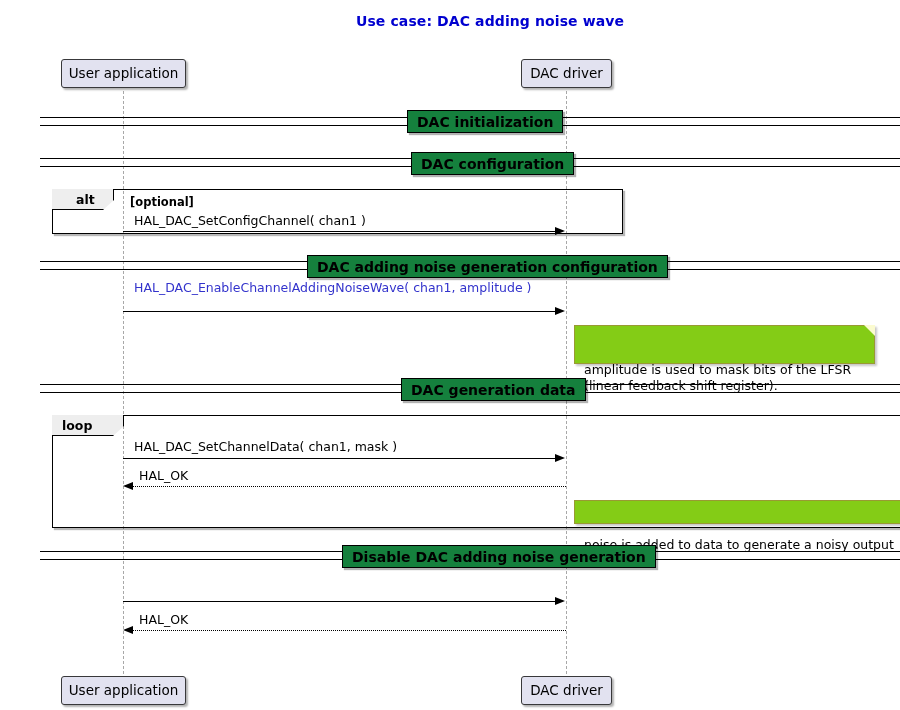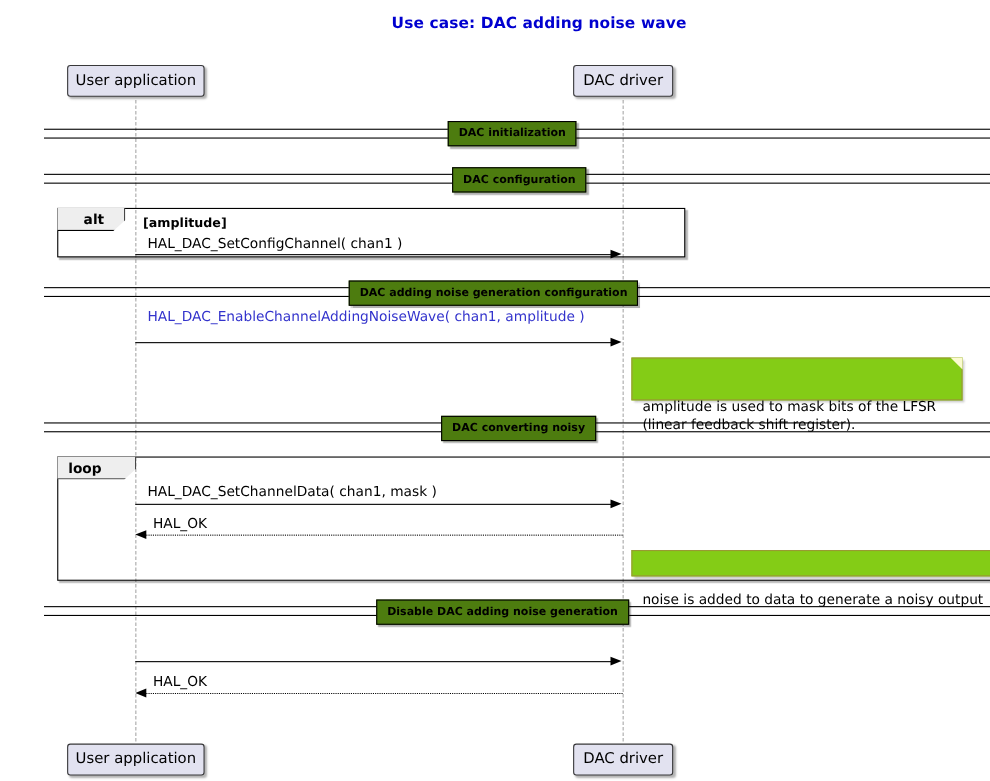--- a/index.html
+++ b/index.html
@@ -94,24 +94,24 @@
   .divider-line {
     position: absolute;
     left: 0;
     width: 900px;
     height: 0;
     border-top: 1.5px solid #000000;
   }
   .divider-box {
     position: absolute;
     box-sizing: border-box;
-    background: #4d7c0f;
+    background: #15803d;
     border: 1.5px solid #000000;
     box-shadow: 2px 2px 1px rgba(0,0,0,0.30);
-    font-size: 10px;
+    font-size: 14px;
     font-weight: bold;
     color: #000000;
     display: flex;
     align-items: center;
     justify-content: center;
     white-space: nowrap;
     padding: 0 9px;
     height: 23px;
   }
 
@@ -205,46 +205,46 @@
   <div class="divider-line" style="top:158px;"></div>
   <div class="divider-line" style="top:166px;"></div>
   <div class="divider-box" style="left:371px; top:152px;">
     <span>DAC configuration</span>
   </div>
 
   <div class="frame" style="left:12px; top:189px; width:571px; height:45px;"></div>
   <div class="frame-tab" style="left:12px; top:189px; width:62px;padding-left:24px;">
     <span>alt</span>
   </div>
-  <div class="frame-cond" style="left:90px; top:195px;">[amplitude]</div>
+  <div class="frame-cond" style="left:90px; top:195px;">[optional]</div>
 
   <div class="msg-label" style="left:94px; top:215px;">HAL_DAC_SetConfigChannel( chan1 )</div>
   <div class="msg-line" style="left:83px; top:231px; width:433px;"></div>
   <div class="arrow-right" style="left:515px; top:226.5px;"></div>
 
   <div class="divider-line" style="top:261px;"></div>
   <div class="divider-line" style="top:269px;"></div>
-  <div class="divider-box" style="left:277px; top:255px;">
+  <div class="divider-box" style="left:267px; top:255px;">
     <span>DAC adding noise generation configuration</span>
   </div>
 
   <div class="msg-label link" style="left:94px; top:282px;">HAL_DAC_EnableChannelAddingNoiseWave( chan1, amplitude )</div>
   <div class="msg-line" style="left:83px; top:311px; width:433px;"></div>
   <div class="arrow-right" style="left:515px; top:306.5px;"></div>
 
   <div class="note" style="left:534px; top:325px; width:301px; height:39px;">
     <div class="fold-diag"></div>
     <span>amplitude is used to mask bits of the LFSR
  (linear feedback shift register).</span>
   </div>
 
   <div class="divider-line" style="top:384px;"></div>
   <div class="divider-line" style="top:392px;"></div>
   <div class="divider-box" style="left:361px; top:378px;">
-    <span>DAC converting noisy</span>
+    <span>DAC generation data</span>
   </div>
 
   <div class="frame" style="left:12px; top:415px; width:872px; height:113px;"></div>
   <div class="frame-tab" style="left:12px; top:415px; width:72px;">
     <span>loop</span>
   </div>
 
   <div class="msg-label" style="left:94px; top:441px;">HAL_DAC_SetChannelData( chan1, mask )</div>
   <div class="msg-line" style="left:83px; top:458px; width:433px;"></div>
   <div class="arrow-right" style="left:515px; top:453.5px;"></div>

